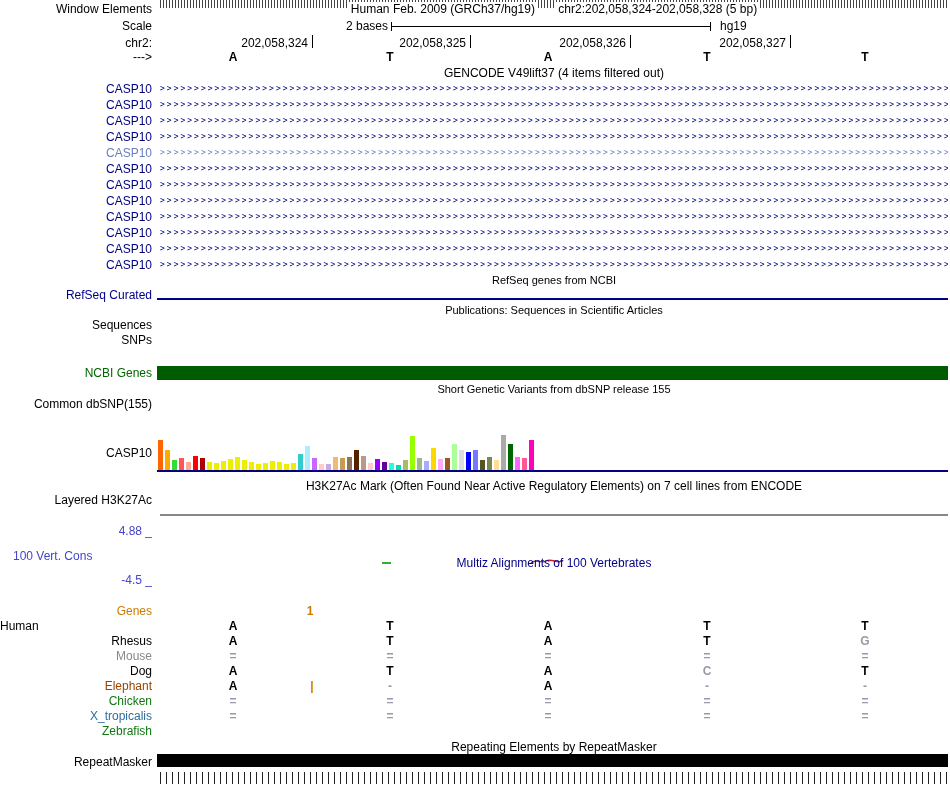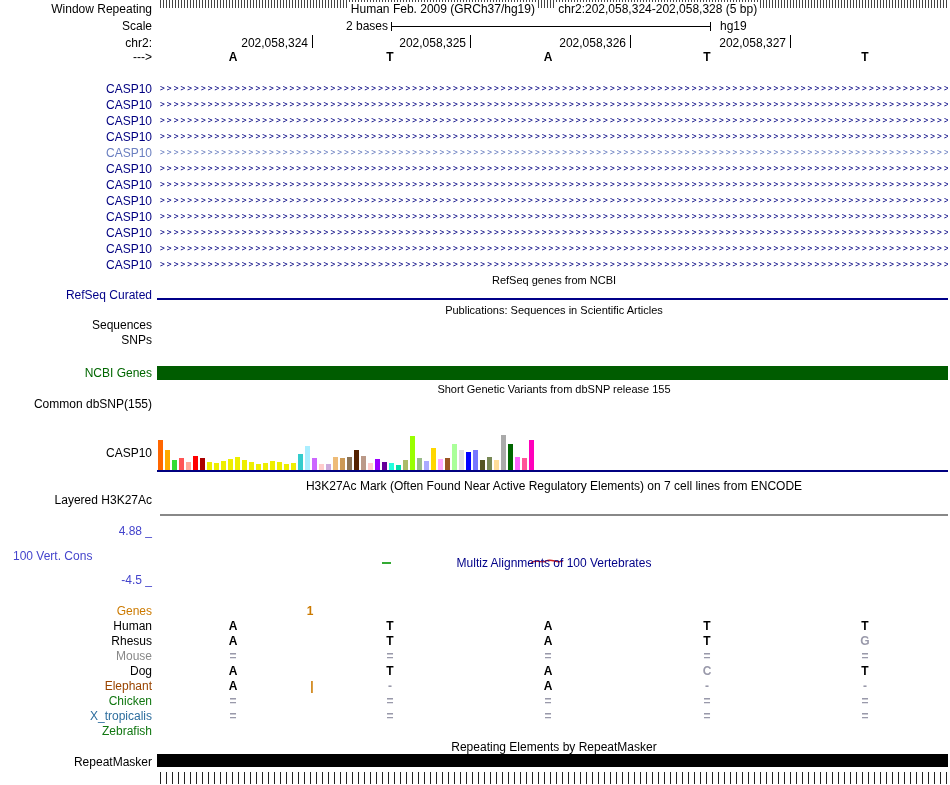--- a/index.html
+++ b/index.html
@@ -280,21 +280,21 @@
       <div class="abs" style="left: 765px; top: 0px; width: 1px; height: 8px; background: rgb(68, 68, 68);"></div>
       <div class="abs" style="left: 768px; top: 0px; width: 1px; height: 8px; background: rgb(68, 68, 68);"></div>
       <div class="abs" style="left: 771px; top: 0px; width: 1px; height: 8px; background: rgb(68, 68, 68);"></div>
       <div class="abs" style="left: 774px; top: 0px; width: 1px; height: 8px; background: rgb(68, 68, 68);"></div>
       <div class="abs" style="left: 777px; top: 0px; width: 1px; height: 8px; background: rgb(68, 68, 68);"></div>
       <div class="abs" style="left: 780px; top: 0px; width: 1px; height: 8px; background: rgb(68, 68, 68);"></div>
       <div class="abs" style="left: 783px; top: 0px; width: 1px; height: 8px; background: rgb(68, 68, 68);"></div>
       <div class="abs" style="left: 786px; top: 0px; width: 1px; height: 8px; background: rgb(68, 68, 68);"></div>
     </div>
 
-  <div class="abs sideLabel" style="top:2px;">Window Repeating</div>
+  <div class="abs sideLabel" style="top:2px;">Window Elements</div>
   <div class="abs title" style="top:2px;">
     <span class="mask">Human Feb. 2009 (GRCh37/hg19)</span>
     <span class="mask" style="margin-left:14px;">chr2:202,058,324-202,058,328 (5 bp)</span>
   </div>
 
   <div class="abs sideLabel" style="top:19px;">Scale</div>
   <div class="abs" style="left:260px;top:19px;width:128px;text-align:right;">2 bases</div>
   <div class="abs" style="left:391px;top:26px;width:320px;height:1px;background:#000;"></div>
   <div class="abs" style="left:391px;top:22px;width:1px;height:9px;background:#000;"></div>
   <div class="abs" style="left:710px;top:22px;width:1px;height:9px;background:#000;"></div>
@@ -314,20 +314,21 @@
 
   <div class="abs sideLabel" style="top:50px;">---&gt;</div>
   <div id="bases">
       <div class="abs" style="left: 221px; top: 50px; width: 24px; text-align: center; font-weight: bold;">A</div>
       <div class="abs" style="left: 378px; top: 50px; width: 24px; text-align: center; font-weight: bold;">T</div>
       <div class="abs" style="left: 536px; top: 50px; width: 24px; text-align: center; font-weight: bold;">A</div>
       <div class="abs" style="left: 695px; top: 50px; width: 24px; text-align: center; font-weight: bold;">T</div>
       <div class="abs" style="left: 853px; top: 50px; width: 24px; text-align: center; font-weight: bold;">T</div>
     </div>
 
+  <div class="abs title" style="top:66px;">GENCODE V49lift37 (4 items filtered out)</div>
   <div id="genes">
       <div class="abs" style="left: 0px; top: 81px; width: 152px; text-align: right; color: rgb(0, 0, 128); height: 16px; line-height: 16px;">CASP10</div>
       <div class="abs arrows" style="left: 160px; top: 81px; width: 788px; height: 16px; color: rgb(0, 0, 128);">&gt;&gt;&gt;&gt;&gt;&gt;&gt;&gt;&gt;&gt;&gt;&gt;&gt;&gt;&gt;&gt;&gt;&gt;&gt;&gt;&gt;&gt;&gt;&gt;&gt;&gt;&gt;&gt;&gt;&gt;&gt;&gt;&gt;&gt;&gt;&gt;&gt;&gt;&gt;&gt;&gt;&gt;&gt;&gt;&gt;&gt;&gt;&gt;&gt;&gt;&gt;&gt;&gt;&gt;&gt;&gt;&gt;&gt;&gt;&gt;&gt;&gt;&gt;&gt;&gt;&gt;&gt;&gt;&gt;&gt;&gt;&gt;&gt;&gt;&gt;&gt;&gt;&gt;&gt;&gt;&gt;&gt;&gt;&gt;&gt;&gt;&gt;&gt;&gt;&gt;&gt;&gt;&gt;&gt;&gt;&gt;&gt;&gt;&gt;&gt;&gt;&gt;&gt;&gt;&gt;&gt;&gt;&gt;&gt;&gt;&gt;&gt;&gt;&gt;&gt;&gt;&gt;&gt;&gt;&gt;&gt;&gt;&gt;&gt;&gt;&gt;&gt;&gt;&gt;&gt;&gt;&gt;&gt;&gt;&gt;&gt;&gt;&gt;&gt;&gt;&gt;&gt;&gt;&gt;&gt;&gt;&gt;&gt;&gt;&gt;&gt;&gt;&gt;&gt;&gt;&gt;&gt;&gt;&gt;&gt;&gt;&gt;&gt;&gt;&gt;&gt;&gt;&gt;&gt;&gt;&gt;&gt;&gt;&gt;&gt;&gt;&gt;&gt;&gt;&gt;&gt;&gt;&gt;&gt;&gt;&gt;&gt;&gt;&gt;&gt;&gt;&gt;&gt;&gt;&gt;&gt;&gt;&gt;&gt;&gt;&gt;&gt;&gt;&gt;&gt;&gt;&gt;&gt;&gt;&gt;&gt;&gt;&gt;&gt;&gt;&gt;&gt;&gt;&gt;&gt;</div>
       <div class="abs" style="left: 0px; top: 97px; width: 152px; text-align: right; color: rgb(0, 0, 128); height: 16px; line-height: 16px;">CASP10</div>
       <div class="abs arrows" style="left: 160px; top: 97px; width: 788px; height: 16px; color: rgb(0, 0, 128);">&gt;&gt;&gt;&gt;&gt;&gt;&gt;&gt;&gt;&gt;&gt;&gt;&gt;&gt;&gt;&gt;&gt;&gt;&gt;&gt;&gt;&gt;&gt;&gt;&gt;&gt;&gt;&gt;&gt;&gt;&gt;&gt;&gt;&gt;&gt;&gt;&gt;&gt;&gt;&gt;&gt;&gt;&gt;&gt;&gt;&gt;&gt;&gt;&gt;&gt;&gt;&gt;&gt;&gt;&gt;&gt;&gt;&gt;&gt;&gt;&gt;&gt;&gt;&gt;&gt;&gt;&gt;&gt;&gt;&gt;&gt;&gt;&gt;&gt;&gt;&gt;&gt;&gt;&gt;&gt;&gt;&gt;&gt;&gt;&gt;&gt;&gt;&gt;&gt;&gt;&gt;&gt;&gt;&gt;&gt;&gt;&gt;&gt;&gt;&gt;&gt;&gt;&gt;&gt;&gt;&gt;&gt;&gt;&gt;&gt;&gt;&gt;&gt;&gt;&gt;&gt;&gt;&gt;&gt;&gt;&gt;&gt;&gt;&gt;&gt;&gt;&gt;&gt;&gt;&gt;&gt;&gt;&gt;&gt;&gt;&gt;&gt;&gt;&gt;&gt;&gt;&gt;&gt;&gt;&gt;&gt;&gt;&gt;&gt;&gt;&gt;&gt;&gt;&gt;&gt;&gt;&gt;&gt;&gt;&gt;&gt;&gt;&gt;&gt;&gt;&gt;&gt;&gt;&gt;&gt;&gt;&gt;&gt;&gt;&gt;&gt;&gt;&gt;&gt;&gt;&gt;&gt;&gt;&gt;&gt;&gt;&gt;&gt;&gt;&gt;&gt;&gt;&gt;&gt;&gt;&gt;&gt;&gt;&gt;&gt;&gt;&gt;&gt;&gt;&gt;&gt;&gt;&gt;&gt;&gt;&gt;&gt;&gt;&gt;&gt;&gt;&gt;&gt;&gt;&gt;</div>
       <div class="abs" style="left: 0px; top: 113px; width: 152px; text-align: right; color: rgb(0, 0, 128); height: 16px; line-height: 16px;">CASP10</div>
       <div class="abs arrows" style="left: 160px; top: 113px; width: 788px; height: 16px; color: rgb(0, 0, 128);">&gt;&gt;&gt;&gt;&gt;&gt;&gt;&gt;&gt;&gt;&gt;&gt;&gt;&gt;&gt;&gt;&gt;&gt;&gt;&gt;&gt;&gt;&gt;&gt;&gt;&gt;&gt;&gt;&gt;&gt;&gt;&gt;&gt;&gt;&gt;&gt;&gt;&gt;&gt;&gt;&gt;&gt;&gt;&gt;&gt;&gt;&gt;&gt;&gt;&gt;&gt;&gt;&gt;&gt;&gt;&gt;&gt;&gt;&gt;&gt;&gt;&gt;&gt;&gt;&gt;&gt;&gt;&gt;&gt;&gt;&gt;&gt;&gt;&gt;&gt;&gt;&gt;&gt;&gt;&gt;&gt;&gt;&gt;&gt;&gt;&gt;&gt;&gt;&gt;&gt;&gt;&gt;&gt;&gt;&gt;&gt;&gt;&gt;&gt;&gt;&gt;&gt;&gt;&gt;&gt;&gt;&gt;&gt;&gt;&gt;&gt;&gt;&gt;&gt;&gt;&gt;&gt;&gt;&gt;&gt;&gt;&gt;&gt;&gt;&gt;&gt;&gt;&gt;&gt;&gt;&gt;&gt;&gt;&gt;&gt;&gt;&gt;&gt;&gt;&gt;&gt;&gt;&gt;&gt;&gt;&gt;&gt;&gt;&gt;&gt;&gt;&gt;&gt;&gt;&gt;&gt;&gt;&gt;&gt;&gt;&gt;&gt;&gt;&gt;&gt;&gt;&gt;&gt;&gt;&gt;&gt;&gt;&gt;&gt;&gt;&gt;&gt;&gt;&gt;&gt;&gt;&gt;&gt;&gt;&gt;&gt;&gt;&gt;&gt;&gt;&gt;&gt;&gt;&gt;&gt;&gt;&gt;&gt;&gt;&gt;&gt;&gt;&gt;&gt;&gt;&gt;&gt;&gt;&gt;&gt;&gt;&gt;&gt;&gt;&gt;&gt;&gt;&gt;&gt;&gt;</div>
       <div class="abs" style="left: 0px; top: 129px; width: 152px; text-align: right; color: rgb(0, 0, 128); height: 16px; line-height: 16px;">CASP10</div>
       <div class="abs arrows" style="left: 160px; top: 129px; width: 788px; height: 16px; color: rgb(0, 0, 128);">&gt;&gt;&gt;&gt;&gt;&gt;&gt;&gt;&gt;&gt;&gt;&gt;&gt;&gt;&gt;&gt;&gt;&gt;&gt;&gt;&gt;&gt;&gt;&gt;&gt;&gt;&gt;&gt;&gt;&gt;&gt;&gt;&gt;&gt;&gt;&gt;&gt;&gt;&gt;&gt;&gt;&gt;&gt;&gt;&gt;&gt;&gt;&gt;&gt;&gt;&gt;&gt;&gt;&gt;&gt;&gt;&gt;&gt;&gt;&gt;&gt;&gt;&gt;&gt;&gt;&gt;&gt;&gt;&gt;&gt;&gt;&gt;&gt;&gt;&gt;&gt;&gt;&gt;&gt;&gt;&gt;&gt;&gt;&gt;&gt;&gt;&gt;&gt;&gt;&gt;&gt;&gt;&gt;&gt;&gt;&gt;&gt;&gt;&gt;&gt;&gt;&gt;&gt;&gt;&gt;&gt;&gt;&gt;&gt;&gt;&gt;&gt;&gt;&gt;&gt;&gt;&gt;&gt;&gt;&gt;&gt;&gt;&gt;&gt;&gt;&gt;&gt;&gt;&gt;&gt;&gt;&gt;&gt;&gt;&gt;&gt;&gt;&gt;&gt;&gt;&gt;&gt;&gt;&gt;&gt;&gt;&gt;&gt;&gt;&gt;&gt;&gt;&gt;&gt;&gt;&gt;&gt;&gt;&gt;&gt;&gt;&gt;&gt;&gt;&gt;&gt;&gt;&gt;&gt;&gt;&gt;&gt;&gt;&gt;&gt;&gt;&gt;&gt;&gt;&gt;&gt;&gt;&gt;&gt;&gt;&gt;&gt;&gt;&gt;&gt;&gt;&gt;&gt;&gt;&gt;&gt;&gt;&gt;&gt;&gt;&gt;&gt;&gt;&gt;&gt;&gt;&gt;&gt;&gt;&gt;&gt;&gt;&gt;&gt;&gt;&gt;&gt;&gt;&gt;&gt;</div>
       <div class="abs" style="left: 0px; top: 145px; width: 152px; text-align: right; color: rgb(106, 127, 192); height: 16px; line-height: 16px;">CASP10</div>
@@ -430,21 +431,21 @@
   <div class="abs" style="left:382px;top:562px;width:9px;height:2px;background:#33AA33;"></div>
   <svg class="abs" style="left:529px;top:554px;" width="36" height="14" viewBox="0 0 36 14">
     <path d="M2,9 C7,4 11,10 17,7 C23,4 28,10 34,7" stroke="#CC2222" fill="none" stroke-width="1.3"></path>
   </svg>
   <div class="abs sideLabel blue" style="top:573px;">-4.5 _</div>
 
   <div class="abs title navy" style="top:556px;">Multiz Alignments of 100 Vertebrates</div>
   <div id="alignment">
       <div class="abs" style="left: 0px; top: 604px; width: 152px; text-align: right; color: rgb(204, 122, 0);">Genes</div>
       <div class="abs" style="left: 305px; top: 604px; width: 10px; text-align: center; font-weight: bold; color: rgb(204, 122, 0);">1</div>
-      <div class="abs" style="left: 0px; top: 619px; width: 152px; text-align: right; color: rgb(0, 0, 0);">Human</div>
+      <div class="abs" style="left: 0px; top: 619px; width: 152px; color: rgb(0, 0, 0);">Human</div>
       <div class="abs" style="left: 221px; top: 619px; width: 24px; text-align: center; font-weight: bold; color: rgb(0, 0, 0);">A</div>
       <div class="abs" style="left: 378px; top: 619px; width: 24px; text-align: center; font-weight: bold; color: rgb(0, 0, 0);">T</div>
       <div class="abs" style="left: 536px; top: 619px; width: 24px; text-align: center; font-weight: bold; color: rgb(0, 0, 0);">A</div>
       <div class="abs" style="left: 695px; top: 619px; width: 24px; text-align: center; font-weight: bold; color: rgb(0, 0, 0);">T</div>
       <div class="abs" style="left: 853px; top: 619px; width: 24px; text-align: center; font-weight: bold; color: rgb(0, 0, 0);">T</div>
       <div class="abs" style="left: 0px; top: 634px; width: 152px; text-align: right; color: rgb(0, 0, 0);">Rhesus</div>
       <div class="abs" style="left: 221px; top: 634px; width: 24px; text-align: center; font-weight: bold; color: rgb(0, 0, 0);">A</div>
       <div class="abs" style="left: 378px; top: 634px; width: 24px; text-align: center; font-weight: bold; color: rgb(0, 0, 0);">T</div>
       <div class="abs" style="left: 536px; top: 634px; width: 24px; text-align: center; font-weight: bold; color: rgb(0, 0, 0);">A</div>
       <div class="abs" style="left: 695px; top: 634px; width: 24px; text-align: center; font-weight: bold; color: rgb(0, 0, 0);">T</div>

